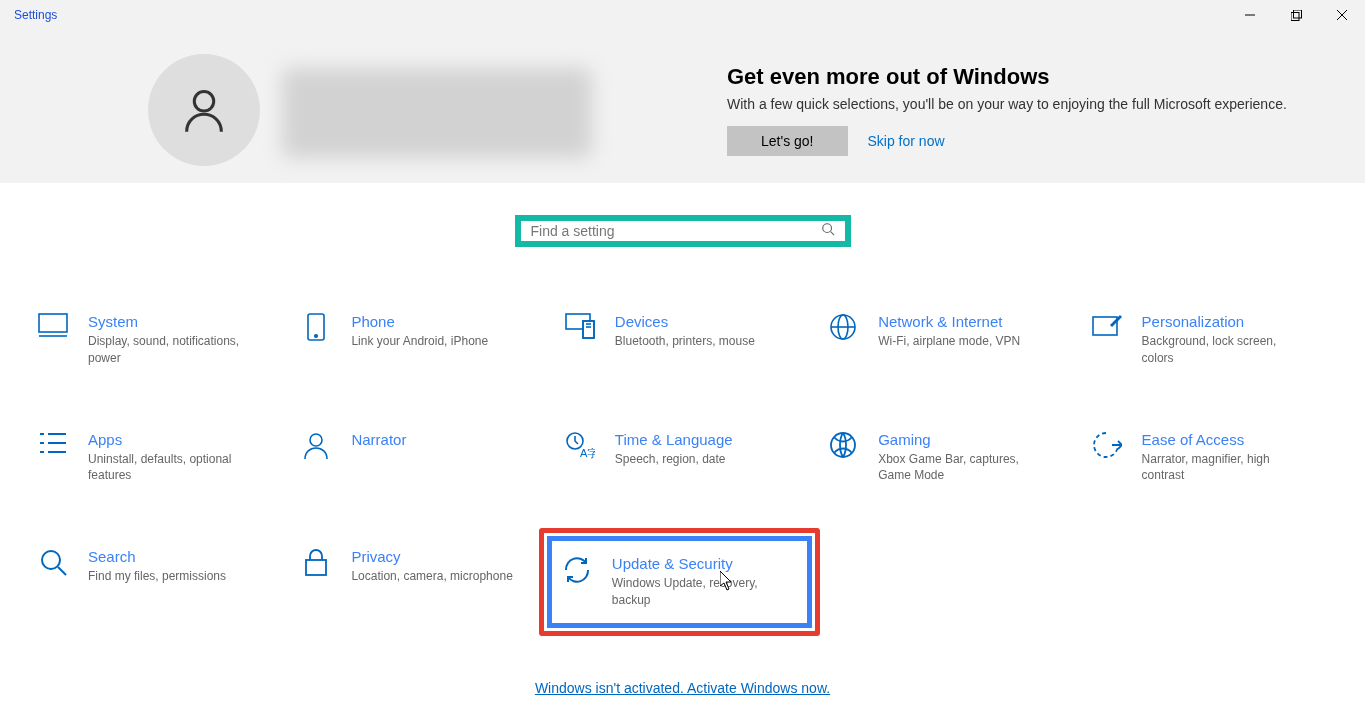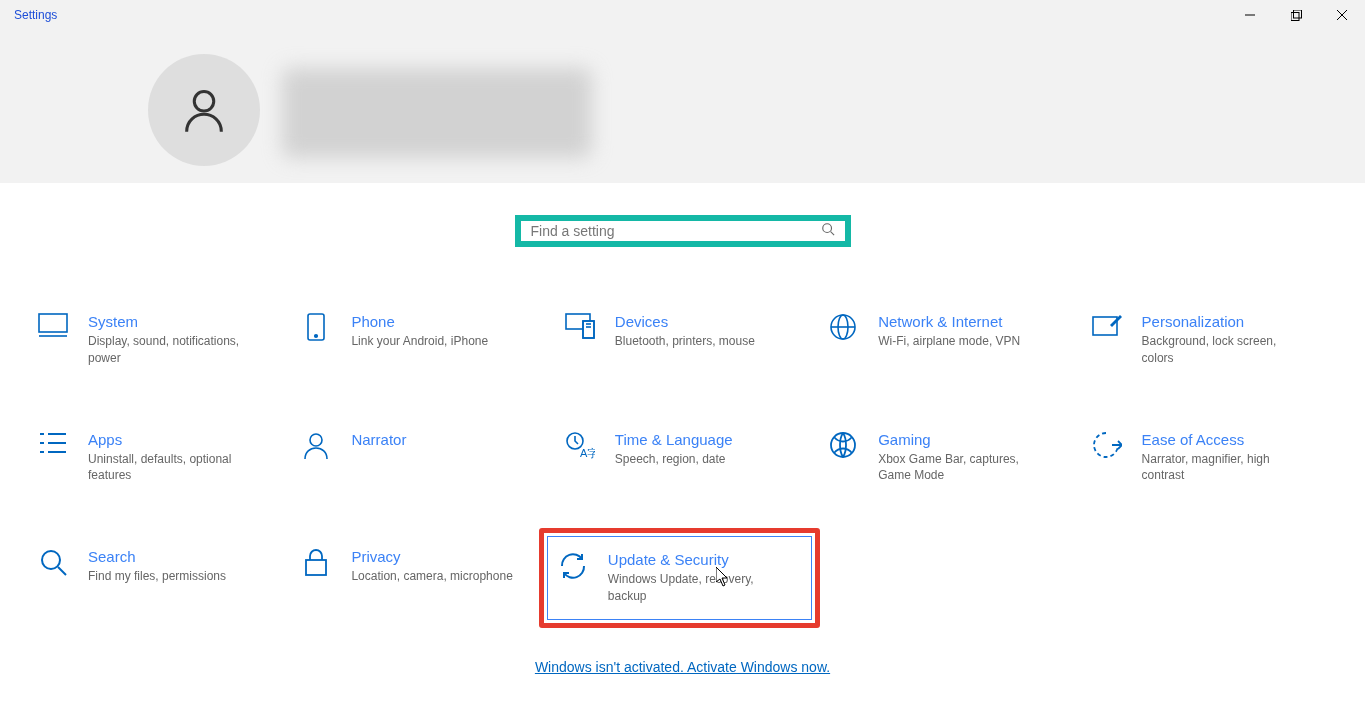--- a/index.html
+++ b/index.html
@@ -157,28 +157,28 @@
   .highlight-box {
     border: 5px solid #e63b2e;
     padding: 3px;
     border-radius: 3px;
     position: relative;
     margin-top: -12px;
     margin-left: -18px;
     margin-right: -12px;
   }
   .highlight-inner {
-    border: 1px solid #3b82f6;
+    border: 5px solid #3b82f6;
     padding: 14px 8px 14px 8px;
     display: flex;
     gap: 18px;
   }
   .activate-link {
     text-align: center;
-    margin-top: 30px;
+    margin-top: 43px;
   }
   .activate-link a {
     color: #0067c0;
     font-size: 14px;
     text-decoration: underline;
     cursor: pointer;
   }
   .cursor {
     position: absolute;
     pointer-events: none;
@@ -212,20 +212,28 @@
   </div>
 
   <div class="header-content">
     <div class="avatar-wrap">
       <svg width="52" height="56" viewBox="0 0 24 24" fill="none" stroke="#333" stroke-width="1.4">
         <circle cx="12" cy="8" r="4.5"></circle>
         <path d="M4 22c0-5 4-8 8-8s8 3 8 8"></path>
       </svg>
     </div>
     <div class="user-name-wrap"></div>
+    <div class="promo">
+      <div class="promo-title">Get even more out of Windows</div>
+      <div class="promo-sub">With a few quick selections, you'll be on your way to enjoying the full Microsoft experience.</div>
+      <div class="promo-actions">
+        <button class="btn-letsgo">Let's go!</button>
+        <span class="link-skip">Skip for now</span>
+      </div>
+    </div>
   </div>
 </div>
 
 <div class="search-wrap">
   <div class="search-box">
     <input type="text" placeholder="Find a setting" style="">
     <span class="search-icon">
       <svg width="14" height="14" viewBox="0 0 16 16" fill="none" stroke="#666" stroke-width="1.3">
           <circle cx="7" cy="7" r="5"></circle>
           <line x1="11" y1="11" x2="15" y2="15"></line>

